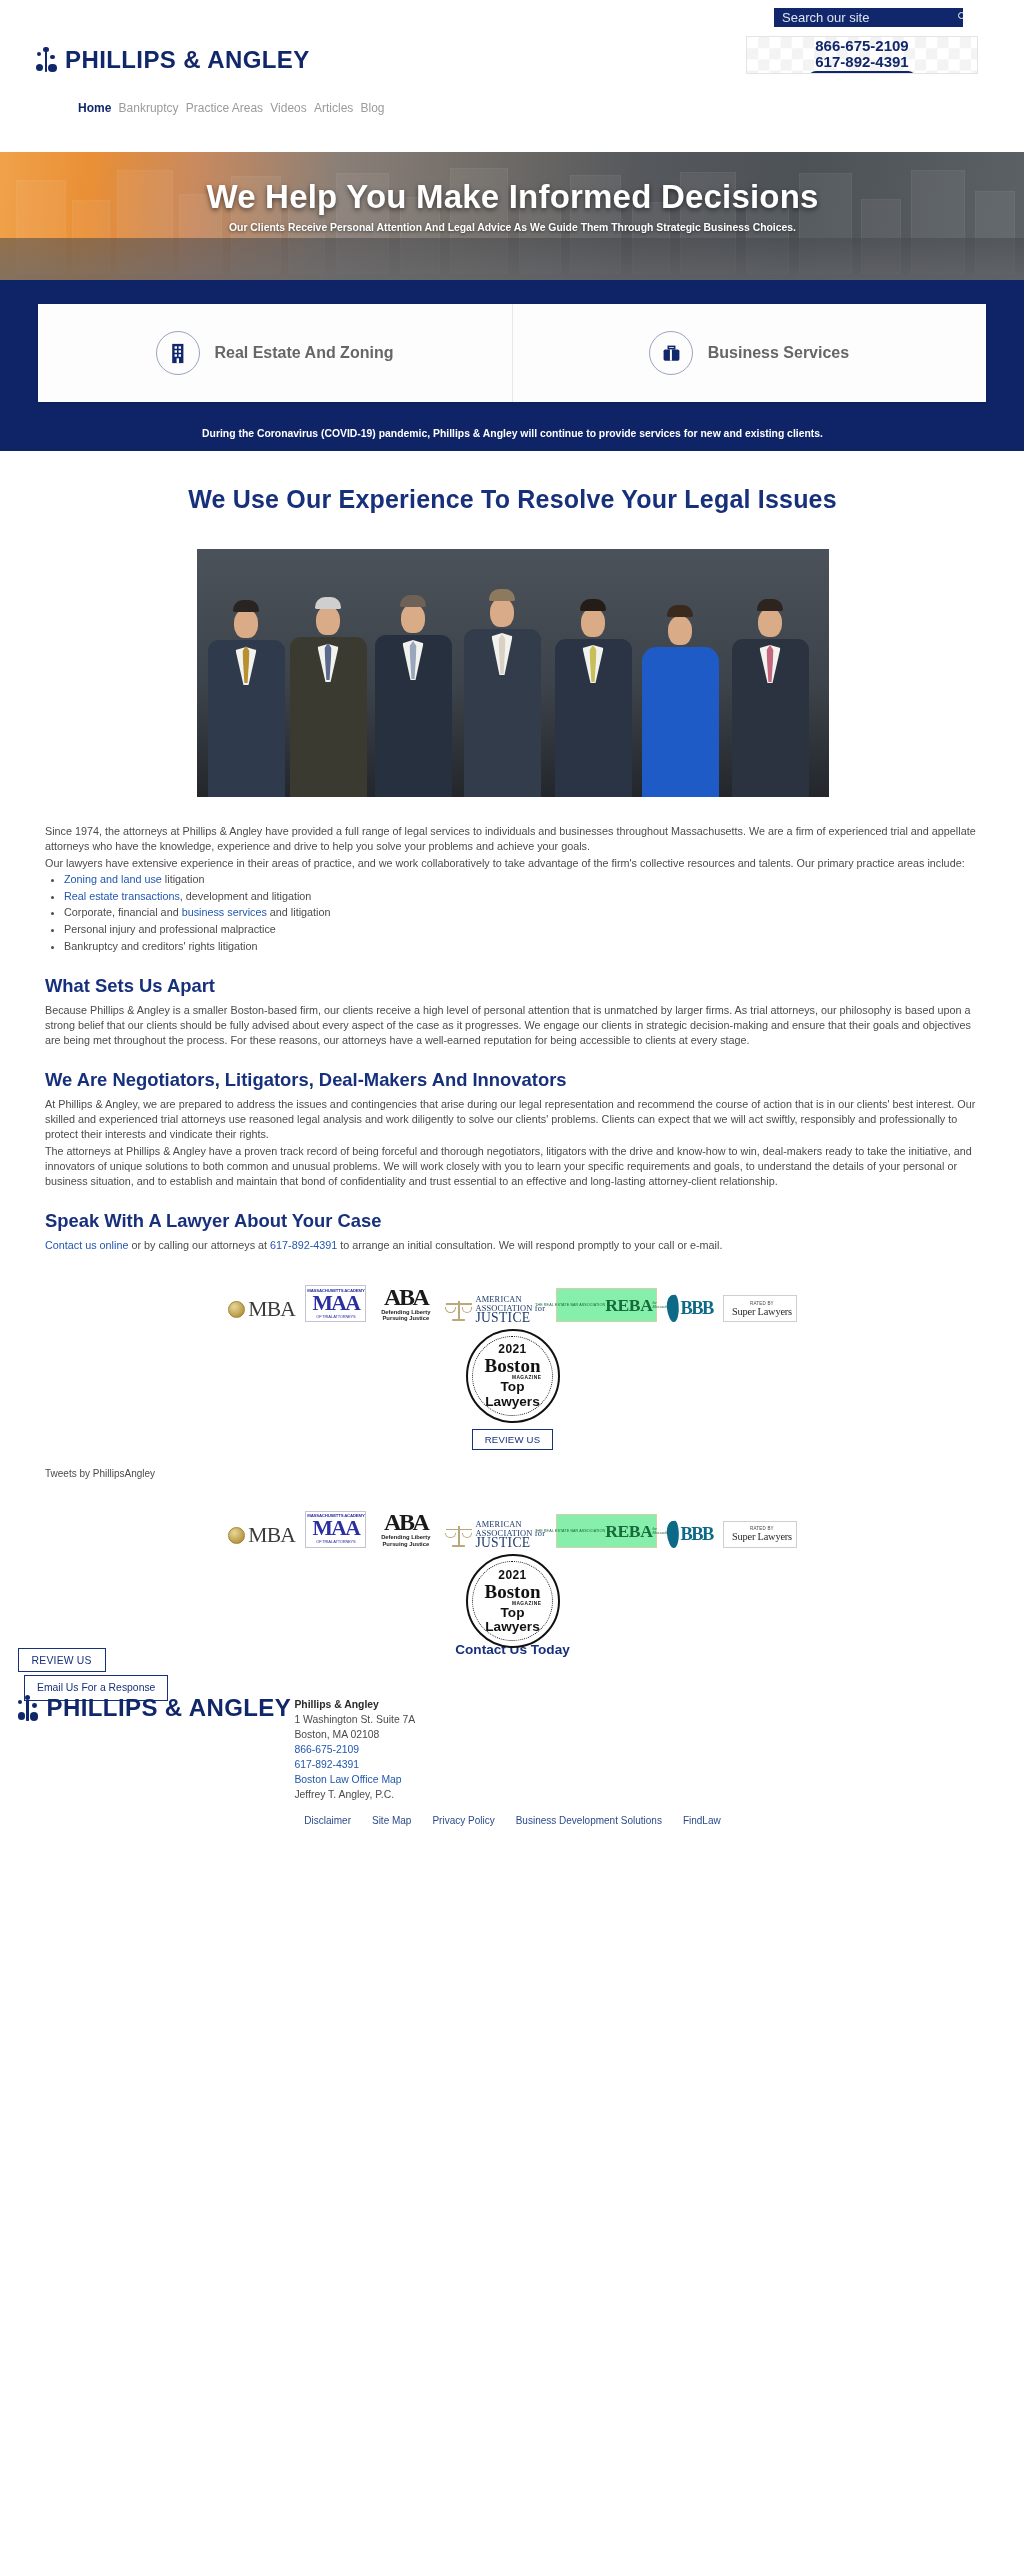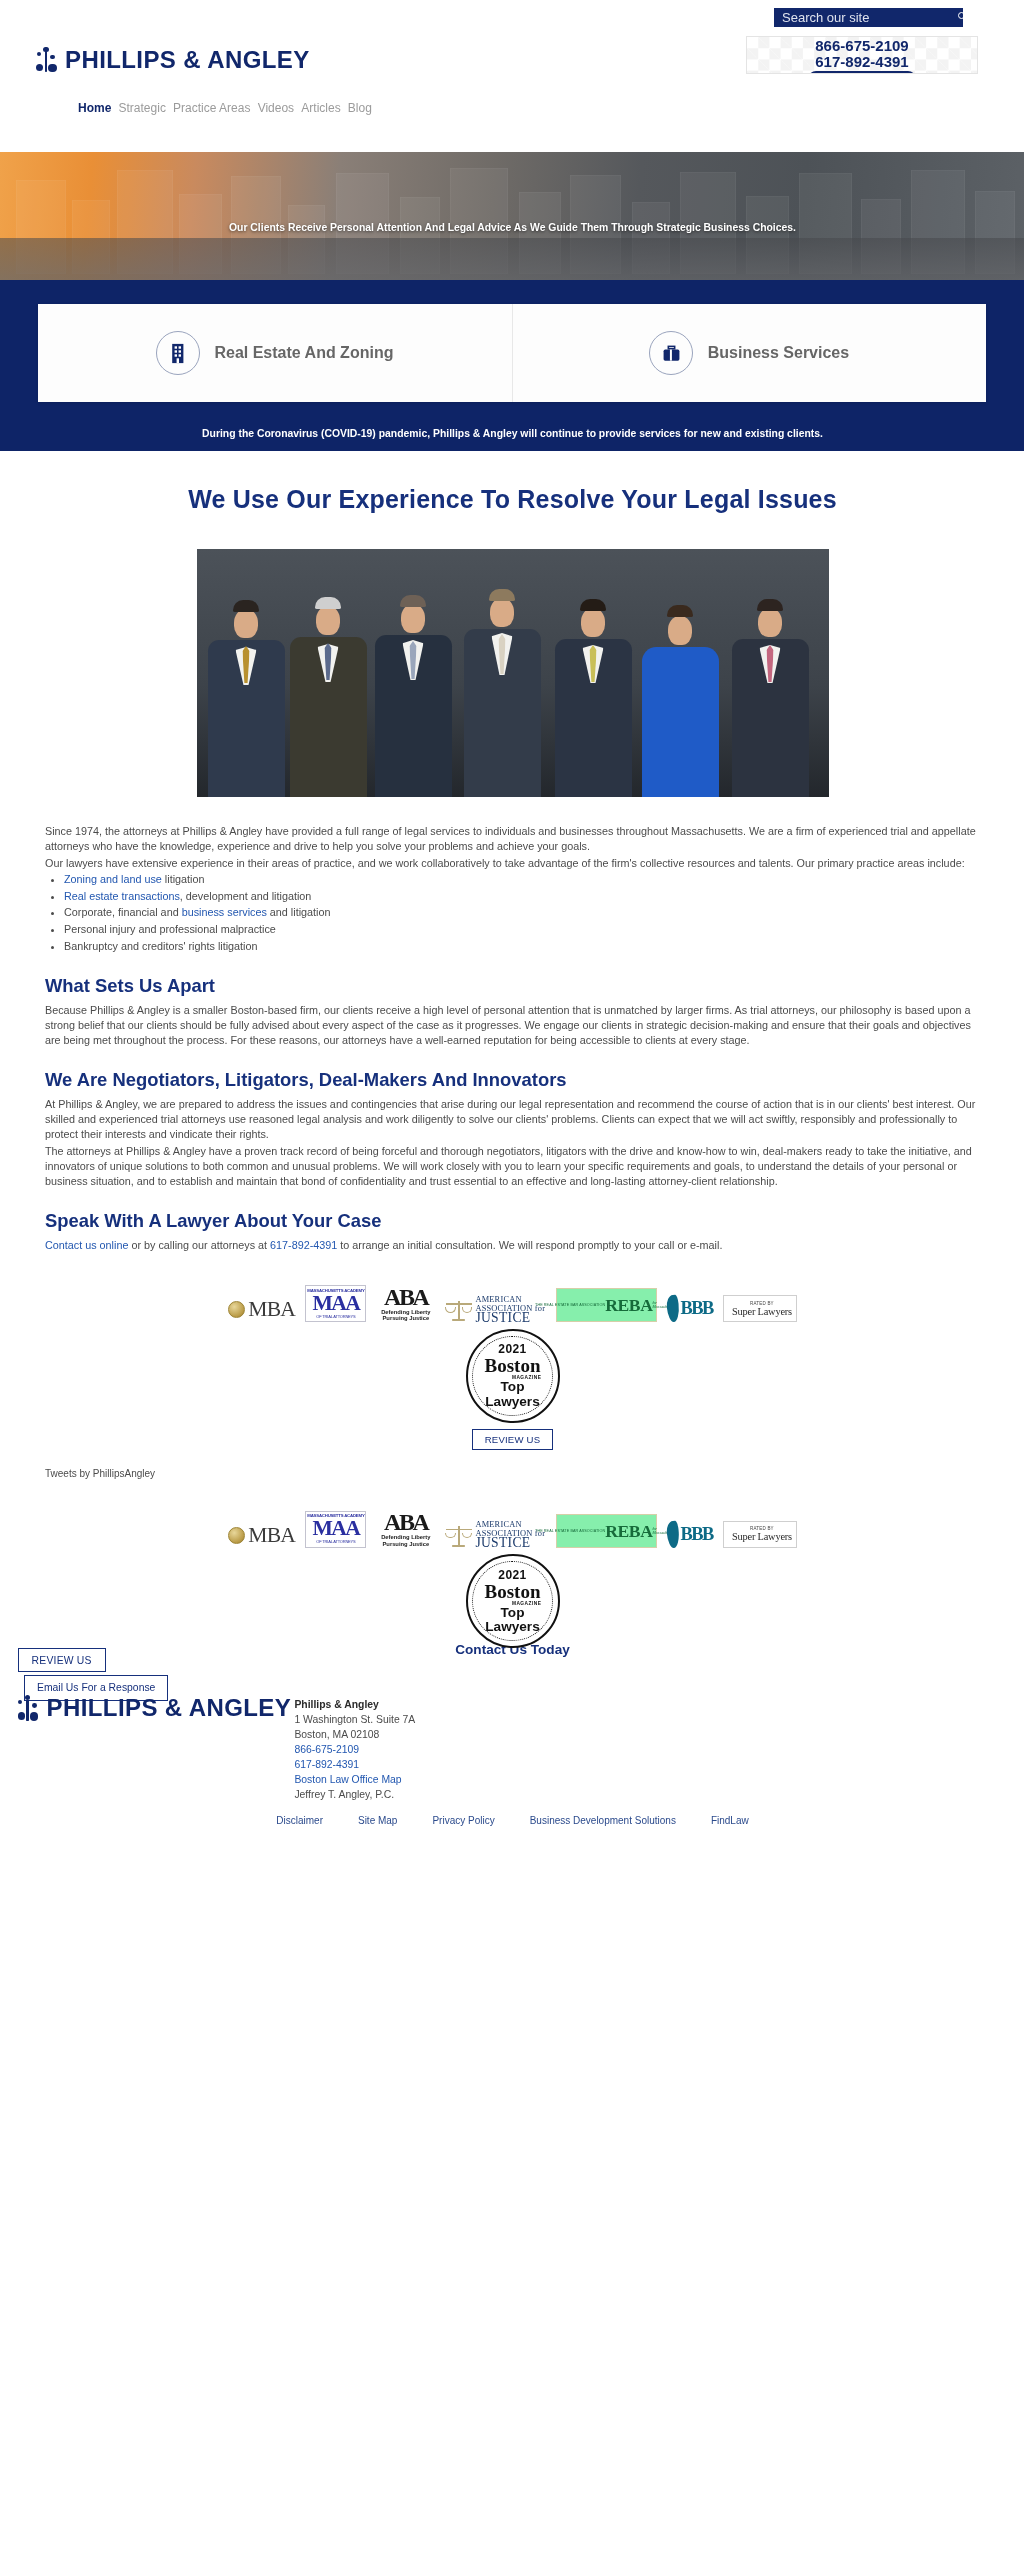--- a/index.html
+++ b/index.html
@@ -401,21 +401,21 @@
     text-align: center; color: #16307c; font-size: 13.6px; font-weight: bold;
     margin-top: -30px;
   }
   .footerblock { display: flex; align-items: flex-start; margin-top: -6.4px; padding-left: 17.6px; }
   .footer-logo { display: flex; align-items: center; gap: 8px; }
   .footer-logo .logo-text { font-size: 24px; }
   .addr { font-size: 10.4px; line-height: 15px; color: #4b4b4b; margin-left: 3.2px; margin-top: 3.2px; }
   .addr .nm { font-weight: bold; color: #2b2b2b; }
   .addr a { color: #2257b0; text-decoration: none; }
   .footlinks {
-    display: flex; justify-content: center; gap: 35px; margin-top: 13px;
+    display: flex; justify-content: center; gap: 21px; margin-top: 13px;
     font-size: 10px; padding-bottom: 11.2px;
   }
   .footlinks a { color: #2b4a8c; text-decoration: none; }
 </style>
 </head>
 <body>
 
 <div class="header">
 
   <div class="logo-wrap">
@@ -425,21 +425,21 @@
         <i class="d2"></i>
         <i class="d3"></i>
         <i class="d4"></i>
         <i class="d5"></i>
     </span>
     <span class="logo-text">PHILLIPS &amp; ANGLEY</span>
   </div>
 
   <nav class="mainnav">
     <a href="#" class="active">Home</a>
-    <a href="#">Strategic</a>
+    <a href="#">Bankruptcy</a>
     <a href="#">Practice Areas</a>
     <a href="#">Videos</a>
     <a href="#">Articles</a>
     <a href="#">Blog</a>
   </nav>
 
   <div class="searchbox">
     <input type="text" placeholder="Search our site" style="">
     <span class="search-icon">
         <b></b>
@@ -468,20 +468,21 @@
   <div class="bld" style="left:519px; width:42px;  height:82px;"></div>
   <div class="bld" style="left:570px; width:51px;  height:99px;"></div>
   <div class="bld" style="left:632px; width:38px;  height:72px;"></div>
   <div class="bld" style="left:680px; width:56px;  height:102px;"></div>
   <div class="bld" style="left:746px; width:43px;  height:78px;"></div>
   <div class="bld" style="left:799px; width:53px;  height:101px;"></div>
   <div class="bld" style="left:861px;width:40px;  height:75px;"></div>
   <div class="bld" style="left:911px;width:54px;  height:104px;"></div>
   <div class="bld" style="left:975px;width:40px;  height:83px;"></div>
   <div class="water"></div>
+  <div class="hero-title">We Help You Make Informed Decisions</div>
   <div class="hero-sub">Our Clients Receive Personal Attention And Legal Advice As We Guide Them Through Strategic Business Choices.</div>
 </div>
 
 <div class="blueband"></div>
 
 <div class="cards-zone">
   <div class="cards">
 
     <div class="card">
       <span class="circ">

